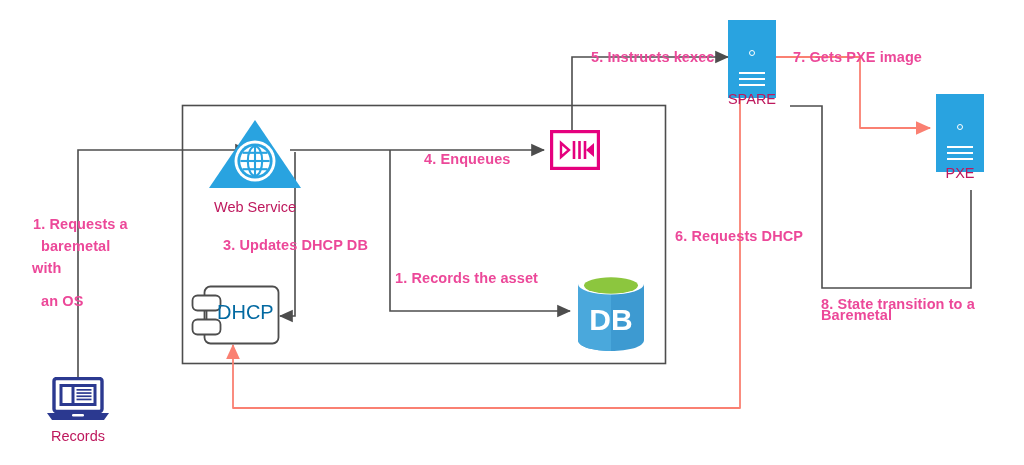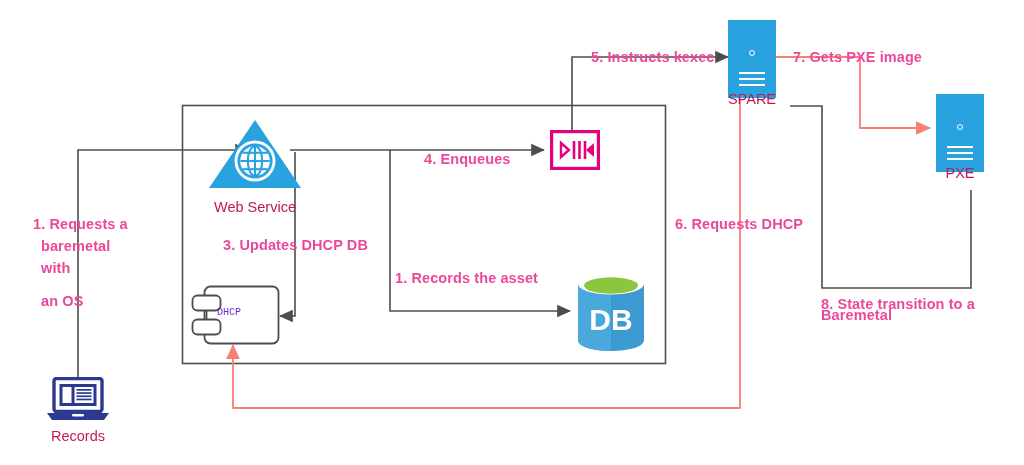--- a/index.html
+++ b/index.html
@@ -1,20 +1,20 @@
 <!DOCTYPE html>
 <html><head>
 <meta charset="utf-8">
 <style>
   html,body{margin:0;padding:0;background:#ffffff;}
   body{font-family:"Liberation Sans","DejaVu Sans",sans-serif;}
   #canvas{position:relative;width:1024px;height:465px;background:#ffffff;overflow:hidden;}
   svg#wires{position:absolute;left:0;top:0;width:1024px;height:465px;}
   .lbl{position:absolute;font-weight:bold;color:#ec4899;font-size:14.5px;line-height:17px;letter-spacing:0.1px;}
-  .lbl-plain{position:absolute;font-weight:normal;color:#6d28d9;font-size:10px;line-height:17px;font-family:Liberation Mono, monospace;}
+  .lbl-plain{position:absolute;font-weight:normal;color:#0369a1;font-size:20px;line-height:17px;}
   .node{position:absolute;}
   .cap{position:absolute;text-align:center;font-size:14.5px;color:#be185d;white-space:nowrap;}
   .srv{position:absolute;background:#29a3e0;}
   .srv .dot{position:absolute;width:6px;height:6px;border:1.6px solid #ffffff;border-radius:50%;box-sizing:border-box;}
   .srv .ln{position:absolute;height:2px;background:#ffffff;}
 </style>
 </head>
 <body>
 
 <div id="canvas">
@@ -127,31 +127,31 @@
   <div class="srv" style="left:936px;top:94px;width:48px;height:78px;">
     <span class="dot" style="left:21px;top:30px;"></span>
     <span class="ln" style="left:11px;top:52px;width:26px;"></span>
     <span class="ln" style="left:11px;top:58px;width:26px;"></span>
     <span class="ln" style="left:11px;top:64px;width:26px;"></span>
   </div>
   <div class="cap" style="left:920px;top:165px;width:80px;">PXE</div>
 
   <div class="lbl" style="left:33px;top:216px;">1. Requests a</div>
   <div class="lbl" style="left:41px;top:238px;">baremetal</div>
-  <div class="lbl" style="left:41px;top:260px;">with</div>
+  <div class="lbl" style="left:32px;top:260px;">with</div>
   <div class="lbl" style="left:41px;top:293px;"> an OS</div>
 
   <div class="lbl" style="left:395px;top:270px;">1. Records the asset</div>
 
   <div class="lbl" style="left:223px;top:237px;">3. Updates DHCP DB</div>
 
   <div class="lbl" style="left:424px;top:151px;">4. Enqueues</div>
 
   <div class="lbl" style="left:591px;top:49px;">5. Instructs kexec</div>
 
-  <div class="lbl" style="left:675px;top:216px;">6. Requests DHCP</div>
+  <div class="lbl" style="left:675px;top:228px;">6. Requests DHCP</div>
 
   <div class="lbl" style="left:793px;top:49px;">7. Gets PXE image</div>
 
   <div class="lbl" style="left:821px;top:288px;margin-top:8px;">8. State transition to a</div>
   <div class="lbl" style="left:821px;top:307px;">Baremetal</div>
 
 </div>
 
 </body></html>

